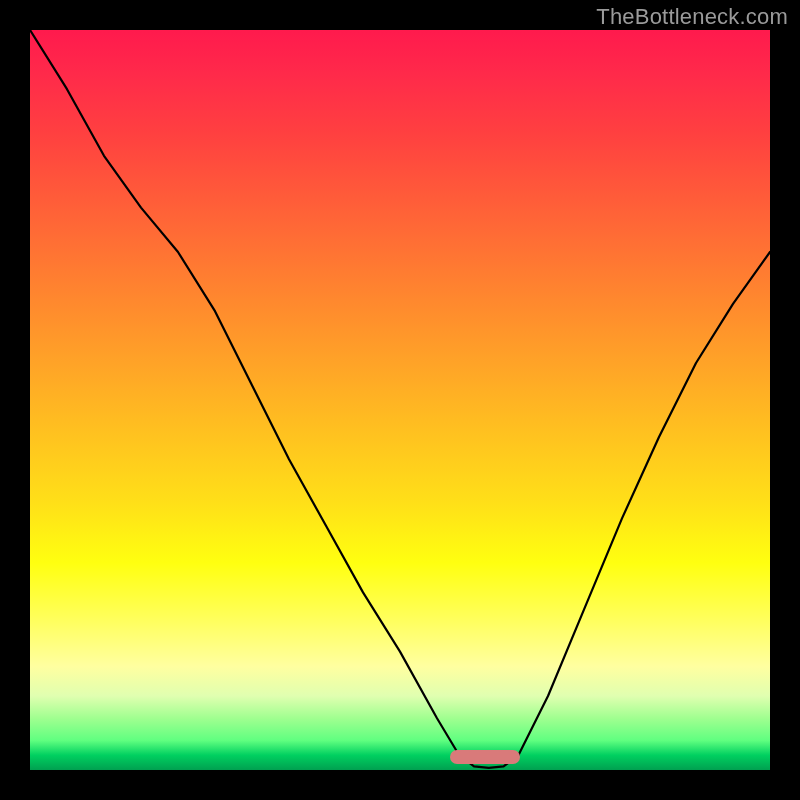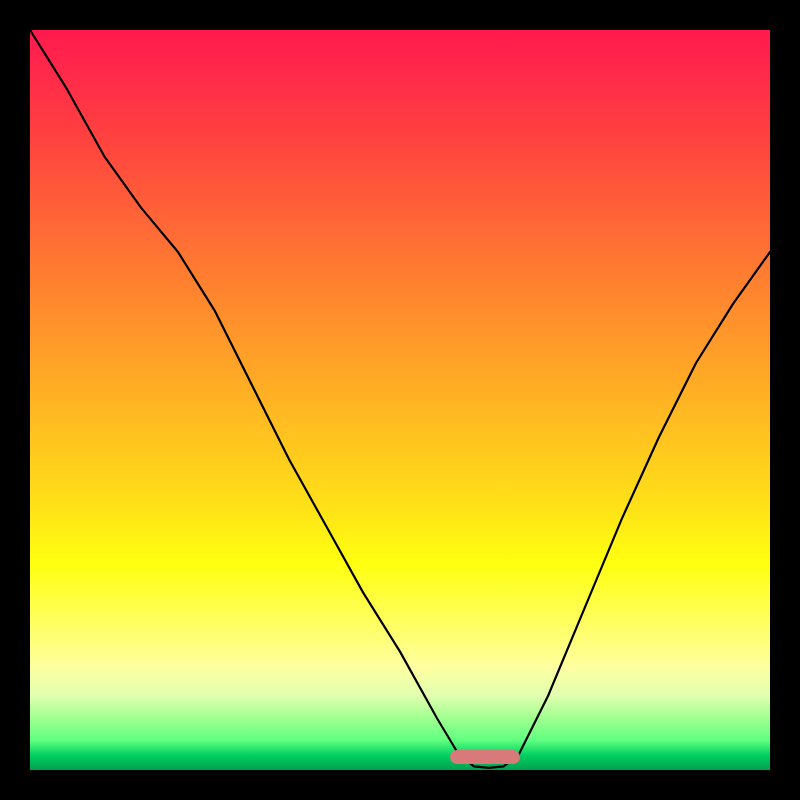--- a/index.html
+++ b/index.html
@@ -81,14 +81,15 @@
   <div class="plot-area">
 
     <svg class="curve-svg" viewBox="0 0 740 740" preserveAspectRatio="none">
       <path class="curve-path" d="M0.0 0.0 L37.0 59.2 L74.0 125.8 L111.0 177.6 L148.0 222.0 L185.0 281.2 L222.0 355.2 L259.0 429.2 L296.0 495.8 L333.0 562.4 L370.0 621.6 L407.0 688.2 L429.2 725.2 L444.0 736.3 L458.8 737.8 L473.6 736.3 L488.4 725.2 L518.0 666.0 L555.0 577.2 L592.0 488.4 L629.0 407.0 L666.0 333.0 L703.0 273.8 L740.0 222.0"></path>
     </svg>
 
     <div class="trough-marker" style="left: 420px; width: 70px; height: 14px; bottom: 6px;"></div>
 
   </div>
 
+  <div class="watermark">TheBottleneck.com</div>
 
 </div>
 
 </body></html>

